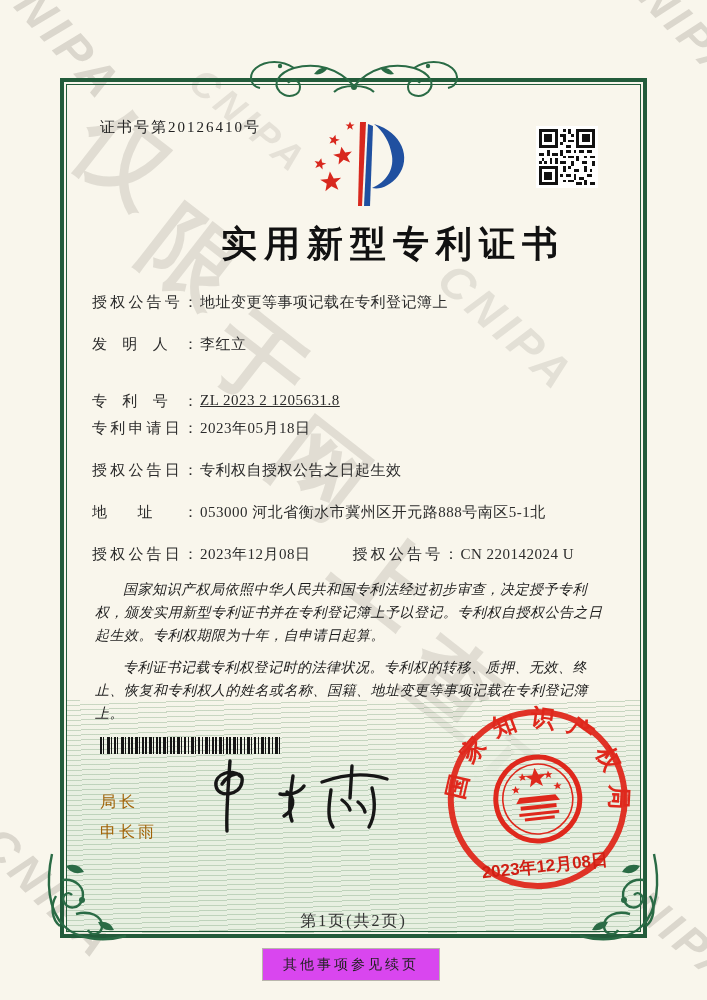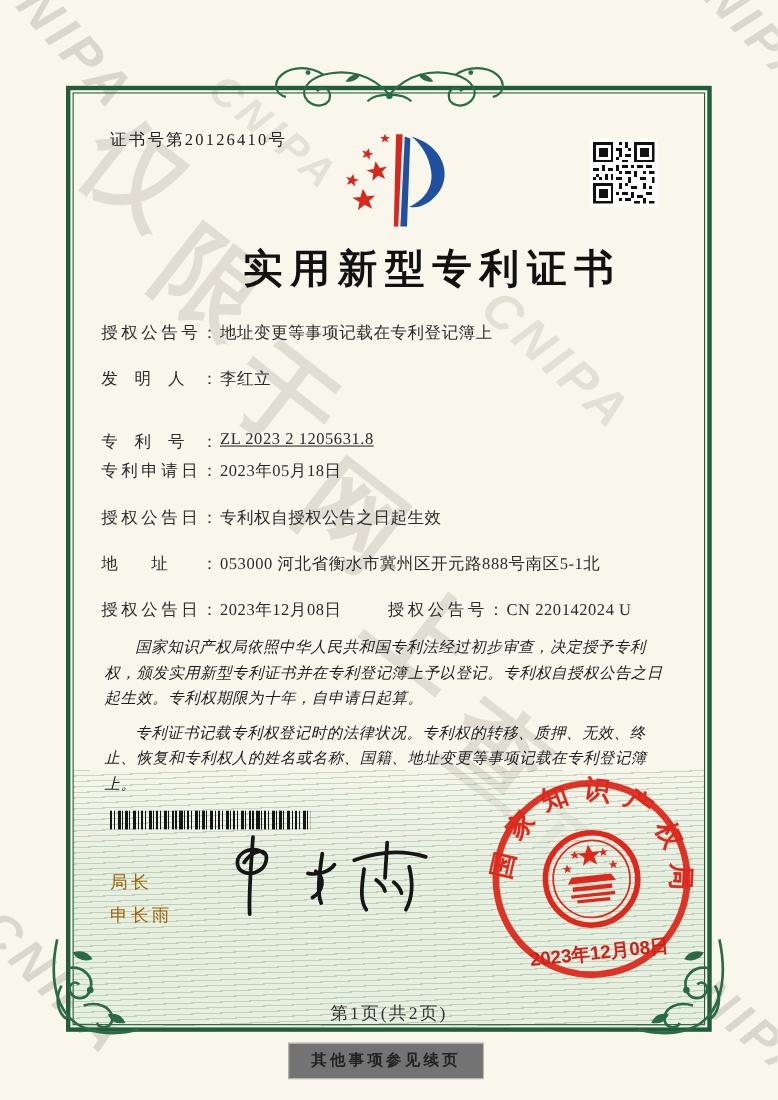--- a/index.html
+++ b/index.html
@@ -63,22 +63,22 @@
       #151515 7px 10px, transparent 10px 11px,
       #151515 11px 12px, transparent 12px 14px);
   }
   .official { position:absolute; left:100px; top:788px; font-family:Liberation Mono, monospace;
     font-size:16px; color:#a16207; letter-spacing:3px; line-height:30px; }
   .signature { position:absolute; left:192px; top:758px; }
   .seal { position:absolute; left:443px; top:706px; transform:rotate(-6deg); }
   .page-no { position:absolute; left:60px; top:911px; width:587px; text-align:center; font-size:16px; color:#333; letter-spacing:2px; }
   .cont-box {
     position:absolute; left:262px; top:948px; width:178px; height:33px;
-    background:#737373; border:1px solid #b9b6ac;
-    text-align:center; line-height:31px; font-size:14px; letter-spacing:3px; color:#222;font-weight:bold;
+    background:#d946ef; border:1px solid #b9b6ac;
+    text-align:center; line-height:31px; font-size:14px; letter-spacing:3px; color:#222;
   }
   .qr { position:absolute; left:536px; top:126px; width:62px; height:62px; background:#fff; padding:3px; }
   .logo { position:absolute; left:290px; top:114px; }
 </style>
 </head>
 <body>
 
 <div class="page">
 
   <span class="wm wm-cnipa" style="left:-30px; top:2px; font-size:48px; transform:rotate(48deg);">CNIPA</span>

